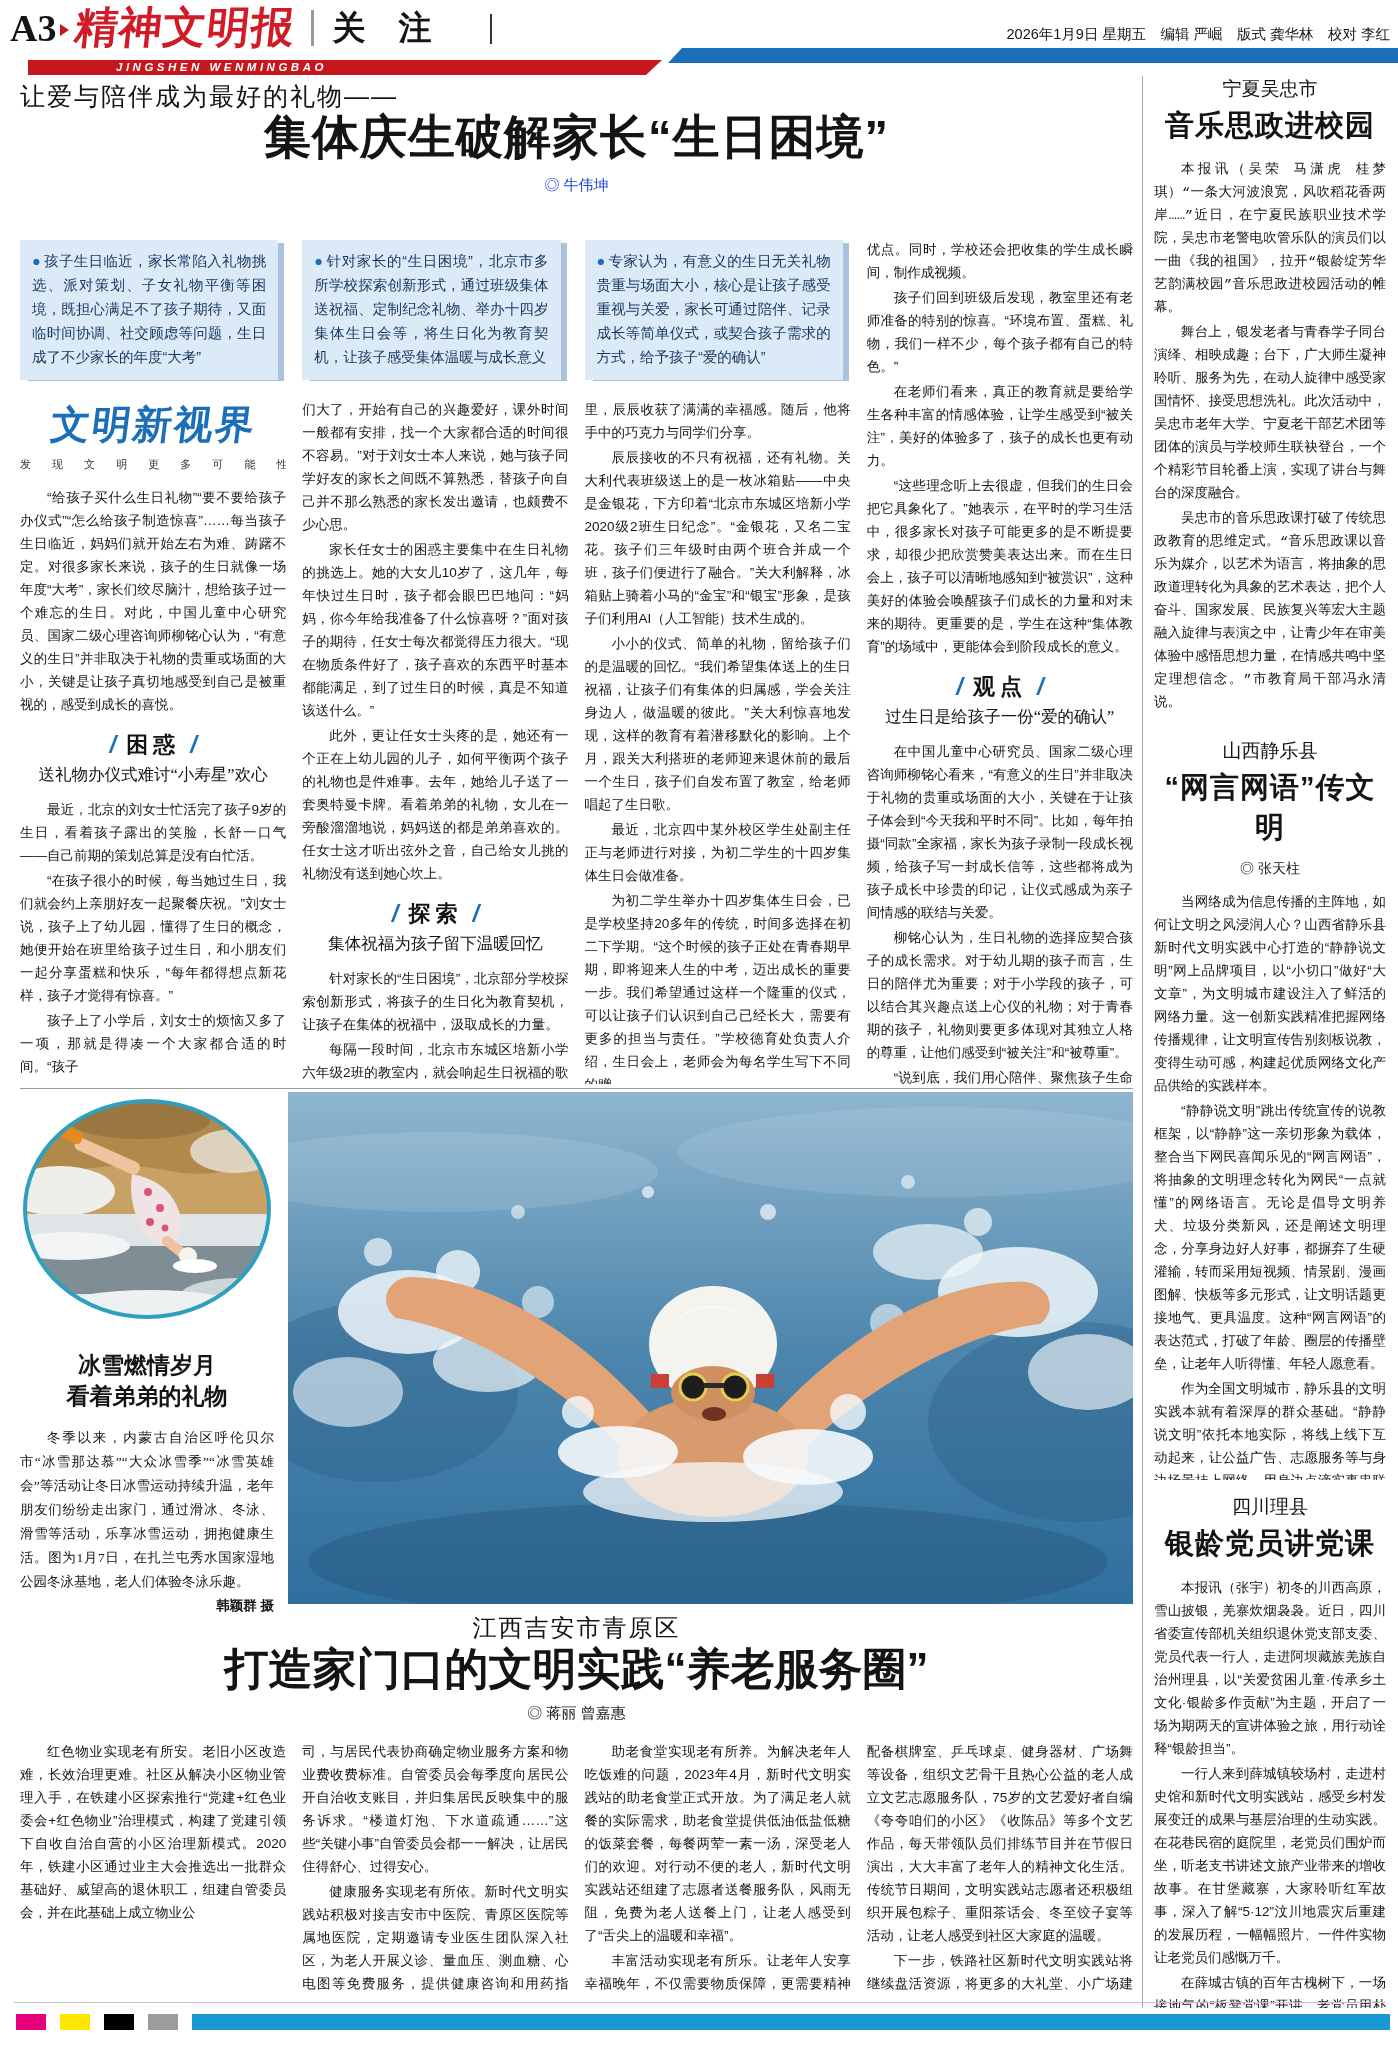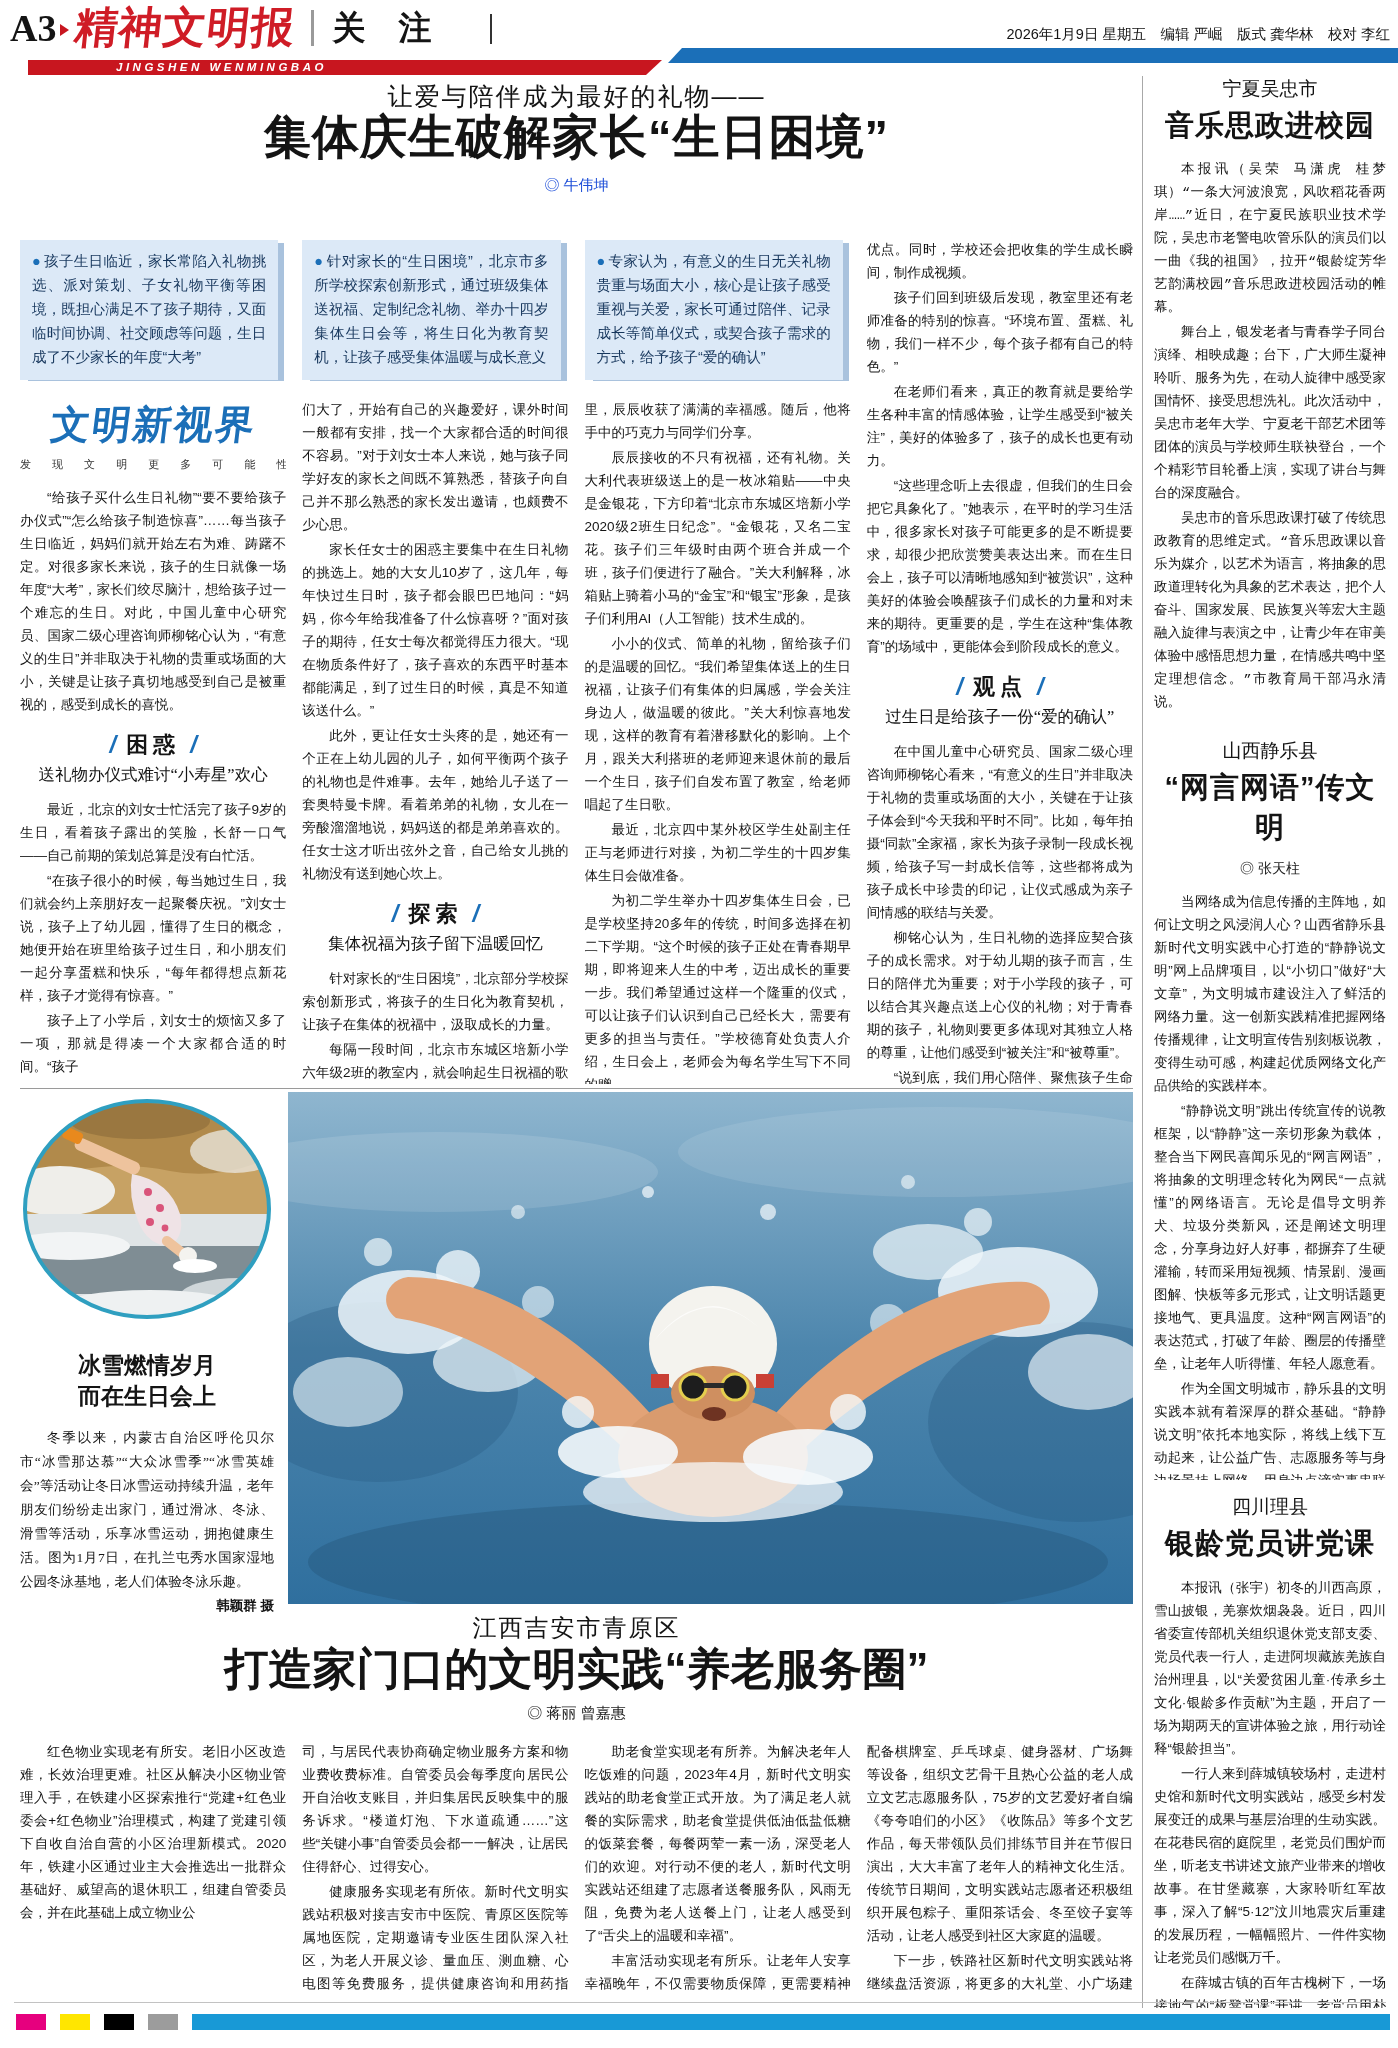--- a/index.html
+++ b/index.html
@@ -18,21 +18,21 @@
   .mast-line{width:2px;height:30px;background:#333;margin:0 0 4px 46px;}
   .dateline{margin-left:auto;font-size:14.5px;padding-bottom:4px;white-space:nowrap;}
   .ribbon{top:48px;left:0;width:100%;height:15px;}
   .ribbon-red{position:absolute;left:28px;top:12px;height:15px;width:634px;background:#c8161f;
       clip-path:polygon(0 0,100% 0,calc(100% - 16px) 100%,0 100%);color:#fff;font-style:italic;
       font-weight:700;font-size:11.5px;letter-spacing:3.5px;line-height:15px;padding-left:88px;
       box-sizing:border-box;white-space:nowrap;overflow:hidden;}
   .ribbon-blue{position:absolute;left:668px;right:0;top:0;height:15px;background:#1b6fb8;
       clip-path:polygon(14px 0,100% 0,100% 100%,0 100%);}
   
-  .kicker{left:20px;top:80px;width:1113px;text-align:center;font-size:25px;letter-spacing:2px;}
+  .kicker{left:20px;top:80px;width:1113px;text-align:left;font-size:25px;letter-spacing:2px;}
   .headline{left:20px;top:106px;width:1113px;text-align:center;font-size:47px;font-weight:900;letter-spacing:1px;}
   .byline{left:20px;top:176px;width:1113px;text-align:center;font-size:15px;color:#1d4ed8;}
   .main-body{left:20px;top:238px;width:1113px;height:846px;display:grid;
              grid-template-columns:repeat(4,1fr);column-gap:16px;overflow:hidden;}
   .col{overflow:hidden;}
   .sumbox{background:#dce9f7;box-shadow:7px 2px 0 -1px #a9c2dd;padding:9px 12px;font-size:14.5px;
           line-height:24px;color:#16365c;text-align:justify;margin:2px 8px 18px 0;min-height:122px;}
   .bullet{color:#1b6fb8;margin-right:3px;}
   .logoblk{text-align:center;margin:4px 0 14px;}
   .logoblk .t{font-size:39px;font-weight:900;color:#1b6fb8;transform:skewX(-7deg);
@@ -183,21 +183,21 @@
         <circle cx="130" cy="126" r="4" fill="#d9547a"></circle>
           <circle cx="145" cy="132" r="3.4" fill="#d9547a"></circle>
         <rect x="146" y="138" width="34" height="10" rx="5" fill="#eec39d" transform="rotate(38 146 138)"></rect>
         <circle cx="168" cy="160" r="9" fill="#f4f3ef"></circle>
         <ellipse cx="175" cy="170" rx="22" ry="7" fill="#ffffff"></ellipse>
       </g>
       <ellipse cx="127" cy="113" rx="122" ry="108" fill="none" stroke="#2f9fc0" stroke-width="4"></ellipse>
     </svg>
     <div class="cap-title">
       <div>冰雪燃情岁月</div>
-      <div>而在生日会上</div>
+      <div>看着弟弟的礼物</div>
     </div>
     <p class="cap-text"><span>冬季以来，内蒙古自治区呼伦贝尔市“冰雪那达慕”“大众冰雪季”“冰雪英雄会”等活动让冬日冰雪运动持续升温，老年朋友们纷纷走出家门，通过滑冰、冬泳、滑雪等活动，乐享冰雪运动，拥抱健康生活。图为1月7日，在扎兰屯秀水国家湿地公园冬泳基地，老人们体验冬泳乐趣。</span><span class="credit">韩颖群 摄</span></p>
   </div>
   <div class="abs photo-main">
     <svg width="845" height="512" viewBox="0 0 845 512">
       <defs>
         <linearGradient id="wg" x1="0" y1="0" x2="0" y2="1">
           <stop offset="0" stop-color="#8fb6cf"></stop>
             <stop offset="0.5" stop-color="#4d86ad"></stop>
             <stop offset="1" stop-color="#2f6f9e"></stop>

